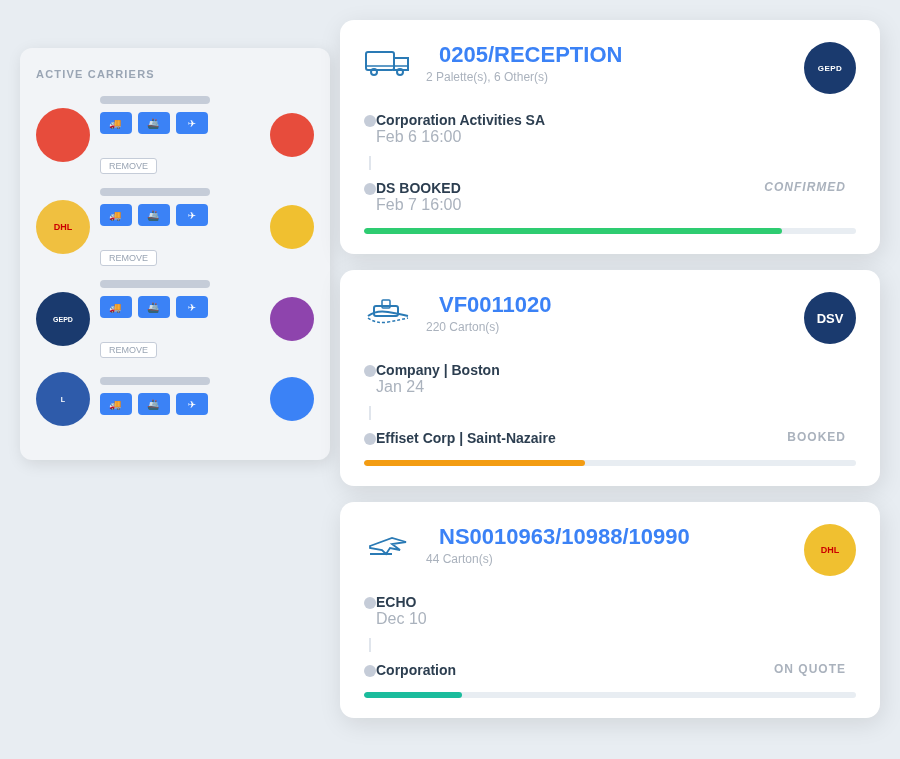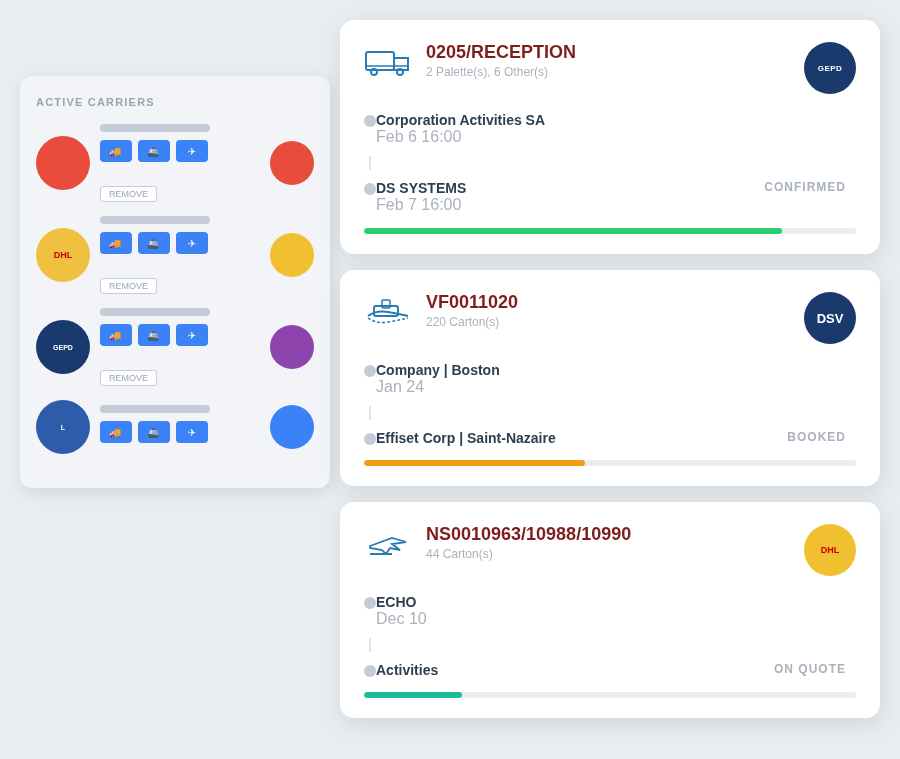--- a/index.html
+++ b/index.html
@@ -9,21 +9,21 @@
       width: 900px;
       height: 759px;
       overflow: hidden;
       position: relative;
     }
 
     
     .left-panel {
       position: absolute;
       left: 20px;
-      top: 76px;
+      top: 48px;
       width: 310px;
       background: #f2f4f7;
       border-radius: 12px;
       padding: 20px 16px;
       box-shadow: 2px 4px 16px rgba(0,0,0,0.10);
       z-index: 1;
     }
     .panel-title {
       font-size: 11px;
       font-weight: 700;
@@ -126,23 +126,24 @@
       width: 48px;
       height: 36px;
       display: flex;
       align-items: center;
       justify-content: center;
       flex-shrink: 0;
       margin-top: 2px;
     }
     .card-title-block {}
     .card-title {
-      font-size: 18px;
-      font-weight: 700;
-      color: #7f1d1d;
+      font-size: 22px;
+      font-weight: 700;
+      color: #3b82f6;
+      margin-left: 13px;
     }
     .card-subtitle {
       font-size: 12px;
       color: #aab2bd;
       margin-top: 2px;
     }
     .carrier-logo {
       width: 52px;
       height: 52px;
       border-radius: 50%;
@@ -338,24 +339,24 @@
         <div class="route-dot"></div>
         <div class="route-stop-info">
           <div class="route-stop-name">Corporation Activities SA</div>
           <div class="route-stop-date">Feb 6 16:00</div>
         </div>
       </div>
       <div class="card-divider-line"></div>
       <div class="route-stop">
         <div class="route-dot"></div>
         <div class="route-stop-info">
-          <div class="route-stop-name">DS SYSTEMS</div>
+          <div class="route-stop-name">DS BOOKED</div>
           <div class="route-stop-date">Feb 7 16:00</div>
         </div>
-        <div style="margin-left:auto;display:flex;flex-direction:column;align-items:flex-start;">
+        <div style="margin-left:auto;display:flex;flex-direction:column;align-items:flex-start;font-style:italic;">
           <span class="status-label">CONFIRMED</span>
         </div>
       </div>
     </div>
     <div class="progress-container">
       <div class="progress-bar-bg">
         <div class="progress-bar-fill green" style="width:85%;"></div>
       </div>
     </div>
   </div>
@@ -429,21 +430,21 @@
         <div class="route-dot"></div>
         <div class="route-stop-info">
           <div class="route-stop-name">ECHO</div>
           <div class="route-stop-date">Dec 10</div>
         </div>
       </div>
       <div class="card-divider-line"></div>
       <div class="route-stop">
         <div class="route-dot"></div>
         <div class="route-stop-info">
-          <div class="route-stop-name">Activities</div>
+          <div class="route-stop-name">Corporation</div>
         </div>
         <div style="margin-left:auto;display:flex;flex-direction:column;align-items:flex-end;">
           <span class="status-label">ON QUOTE</span>
         </div>
       </div>
     </div>
     <div class="progress-container">
       <div class="progress-bar-bg">
         <div class="progress-bar-fill cyan" style="width:20%;"></div>
       </div>

